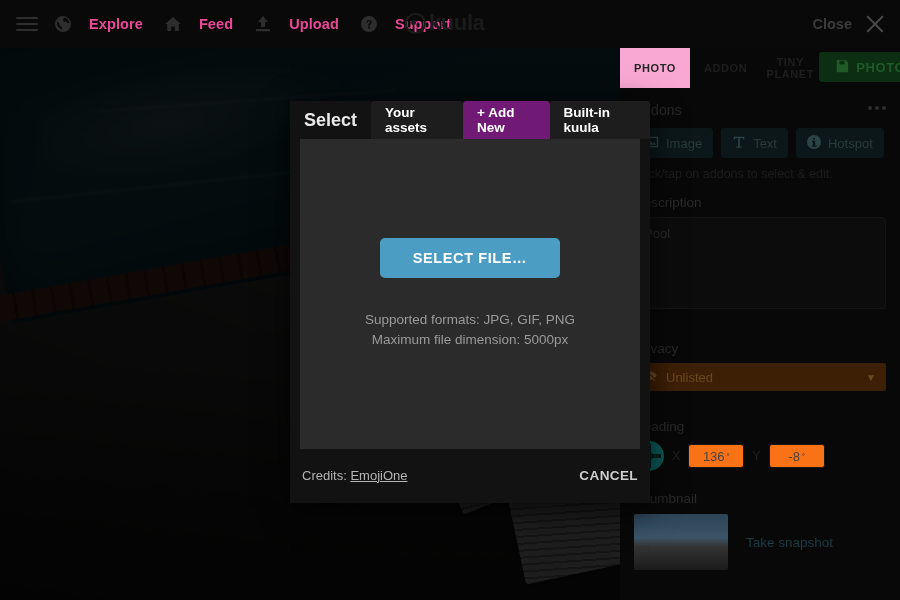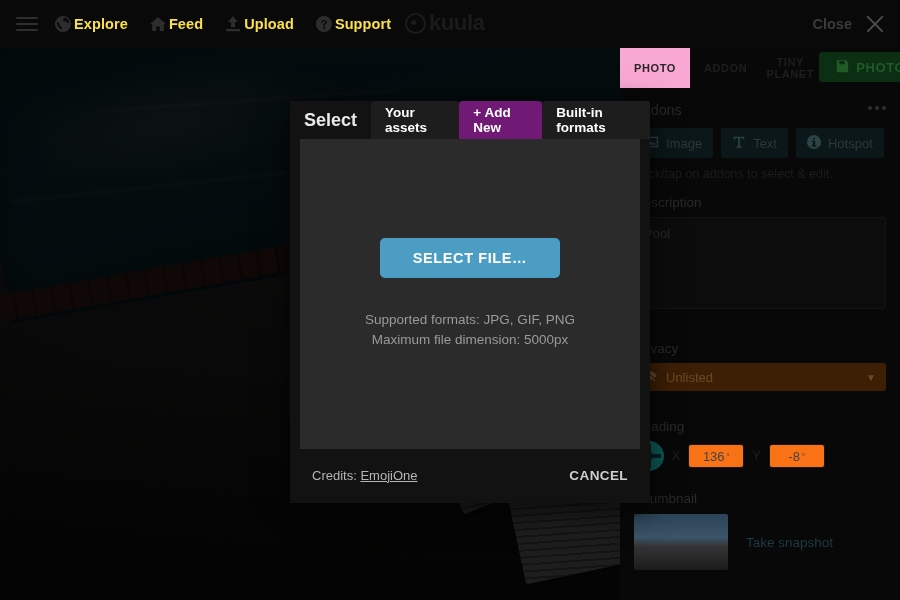--- a/index.html
+++ b/index.html
@@ -16,23 +16,23 @@
     position:absolute; left:0; top:0; width:900px; height:48px;
     background:#090909;
     display:flex; align-items:center;
     z-index:40;
   }
   .nav-left { display:flex; align-items:center; gap:0px; padding-left:10px; }
   .hamburger { width:34px; height:30px; display:flex; flex-direction:column;
     justify-content:center; gap:4px; padding:0 6px; cursor:pointer; }
   .hamburger i { display:block; height:2px; background:#2e2e2e; border-radius:1px; }
   .nav-item {
-    display:flex; align-items:center; gap:3px;
+    display:flex; align-items:center; gap:18px;
     padding:0 11px; height:30px; cursor:pointer;
-    color:#fde047; font-size:14.5px; font-weight:bold; letter-spacing:.1px;
+    color:#ec4899; font-size:14.5px; font-weight:bold; letter-spacing:.1px;
   }
   .nav-ico { width:16px; height:16px; display:inline-block; flex:0 0 16px; }
   .nav-ico svg { display:block; width:16px; height:16px; fill:#2d2d2d; }
 
   .brand {
     position:absolute; left:405px; top:10px;
     display:flex; align-items:center; gap:3px;
     color:#1b1b1b; font-size:22px; font-weight:bold; letter-spacing:-.4px;
   }
   .brand-mark { width:21px; height:21px; border:2.4px solid #1b1b1b; border-radius:50%;
@@ -201,21 +201,21 @@
   }
   .select-file {
     width:180px; height:40px; border-radius:5px;
     background:#4b9dc3; color:#fff;
     display:flex; align-items:center; justify-content:center;
     font-size:14.5px; font-weight:bold; letter-spacing:.6px; cursor:pointer;
     margin-bottom:32px;
   }
   .formats { color:#9a9a9a; font-size:13.5px; line-height:1.45; text-align:center; }
   .modal-foot {
-    height:52px; display:flex; align-items:center; padding:0 22px;
+    height:52px; display:flex; align-items:center; padding:0 12px;
   }
   .credits { color:#b5b5b5; font-size:13px; }
   .credits a { color:#b5b5b5; text-decoration:underline; cursor:pointer; }
   .cancel {
     margin-left:auto; color:#cfcfcf; font-size:13.5px; font-weight:bold;
     letter-spacing:.4px; cursor:pointer;
   }
 </style>
 </head>
 <body>
@@ -392,21 +392,21 @@
     </div>
   </div>
 
   <div class="overlay">
     <div class="modal">
 
       <div class="modal-head">
         <div class="modal-title">Select</div>
         <div class="mtab">Your assets</div>
         <div class="mtab on">+ Add New</div>
-        <div class="mtab">Built-in formats</div>
+        <div class="mtab">Built-in kuula</div>
       </div>
 
       <div class="modal-body">
         <div class="select-file">SELECT FILE…</div>
         <div class="formats">
           <div>Supported formats: JPG, GIF, PNG</div>
           <div>Maximum file dimension: 5000px</div>
         </div>
       </div>
 

